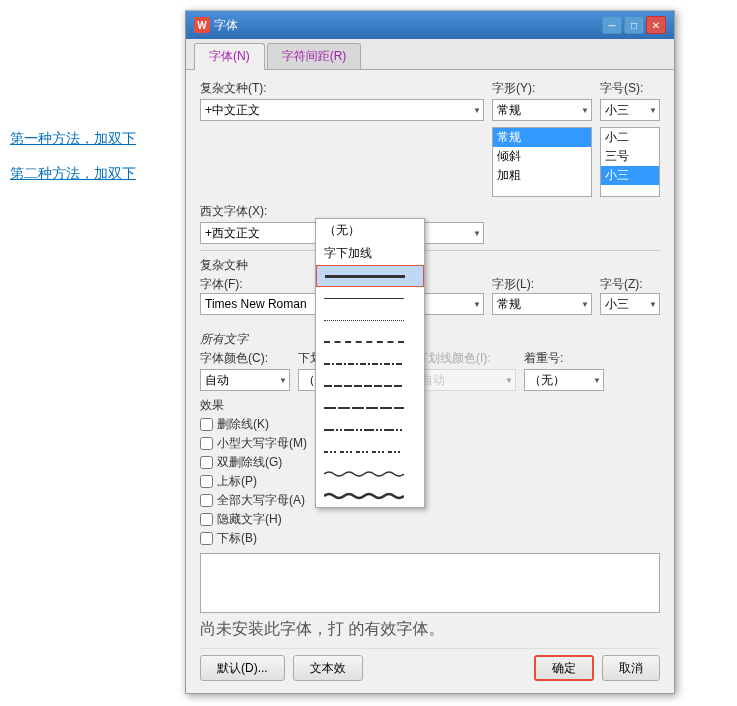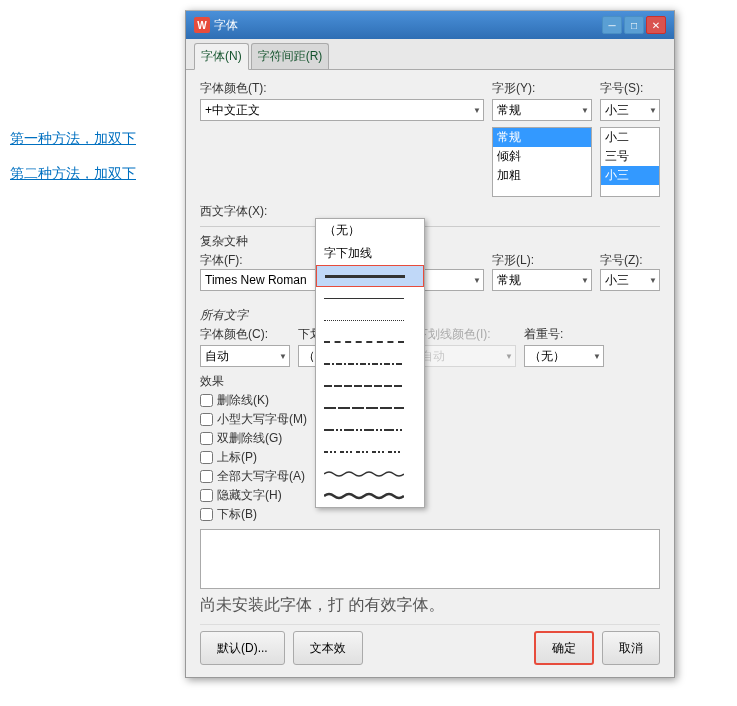--- a/index.html
+++ b/index.html
@@ -92,28 +92,28 @@
     .title-btn.max { background: #5a9fd4; border-color: #4a8fc4; }
 
     
     .tabs {
       display: flex;
       background: #e8e8e8;
       border-bottom: 1px solid #aaa;
       padding: 4px 8px 0;
     }
     .tab {
-      padding: 4px 6px;
+      padding: 4px 14px;
       background: #d8d8d8;
       border: 1px solid #aaa;
       border-bottom: none;
       margin-right: 2px;
       cursor: pointer;
       font-size: 12px;
-      color: #14532d;
+      color: #a21caf;
       border-radius: 3px 3px 0 0;
     }
     .tab.active {
       background: #f0f0f0;
       border-bottom: 1px solid #f0f0f0;
       z-index: 1;
       margin-bottom: -1px;
     }
 
     
@@ -209,21 +209,21 @@
 
     
     .dialog-buttons {
       display: flex;
       justify-content: flex-end;
       gap: 8px;
       padding: 6px 0 2px;
       border-top: 1px solid #ddd;
     }
     .dialog-btn {
-      height: 34px;
+      height: 26px;
       padding: 0 16px;
       font-size: 12px;
       border: 1px solid #aaa;
       background: linear-gradient(to bottom, #f5f5f5, #e0e0e0);
       cursor: pointer;
       border-radius: 3px;
     }
     .dialog-btn.primary {
       border: 2px solid #e74c3c;
       background: linear-gradient(to bottom, #f0f0f0, #e0e0e0);
@@ -284,21 +284,21 @@
   </div>
 
   <div class="tabs">
     <div class="tab active">字体(N)</div>
     <div class="tab">字符间距(R)</div>
   </div>
 
   <div class="dialog-body">
 
     <div style="display:grid; grid-template-columns:1fr 100px 60px; gap:8px; margin-bottom:2px;">
-      <div class="form-label">字体颜色(T):</div>
+      <div class="form-label">复杂文种(T):</div>
       <div class="form-label">字形(Y):</div>
       <div class="form-label">字号(S):</div>
     </div>
     <div style="display:grid; grid-template-columns:1fr 100px 60px; gap:8px; margin-bottom:6px;">
       <div class="select-wrapper">
         <select>
           <option>+中文正文</option>
         </select>
       </div>
       <div class="select-wrapper">
@@ -325,20 +325,29 @@
       <div class="list-box">
         <div class="list-box-item">小二</div>
         <div class="list-box-item">三号</div>
         <div class="list-box-item selected">小三</div>
       </div>
     </div>
 
     <div style="margin-bottom:2px;">
       <div class="form-label">西文字体(X):</div>
     </div>
+    <div style="display:grid; grid-template-columns:1fr 100px 60px; gap:8px; margin-bottom:6px;">
+      <div class="select-wrapper">
+        <select>
+          <option>+西文正文</option>
+        </select>
+      </div>
+      <div></div>
+      <div></div>
+    </div>
 
     <div class="divider"></div>
 
     <div style="margin-bottom:2px;">
       <div class="form-label">复杂文种</div>
     </div>
     <div style="display:grid; grid-template-columns:1fr 100px 60px; gap:8px; margin-bottom:0;">
       <div class="form-label">字体(F):</div>
       <div class="form-label">字形(L):</div>
       <div class="form-label">字号(Z):</div>

